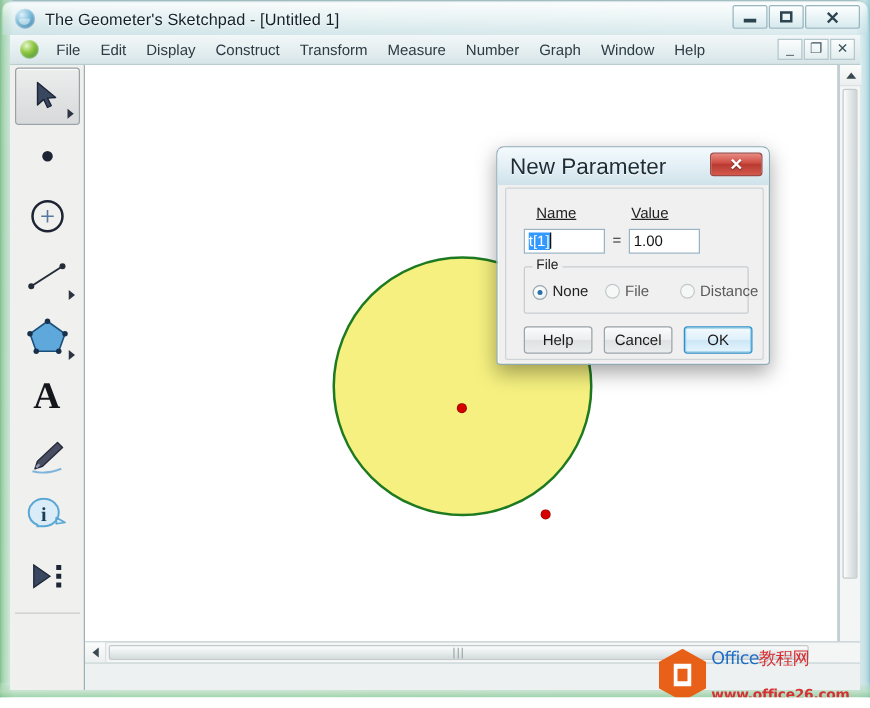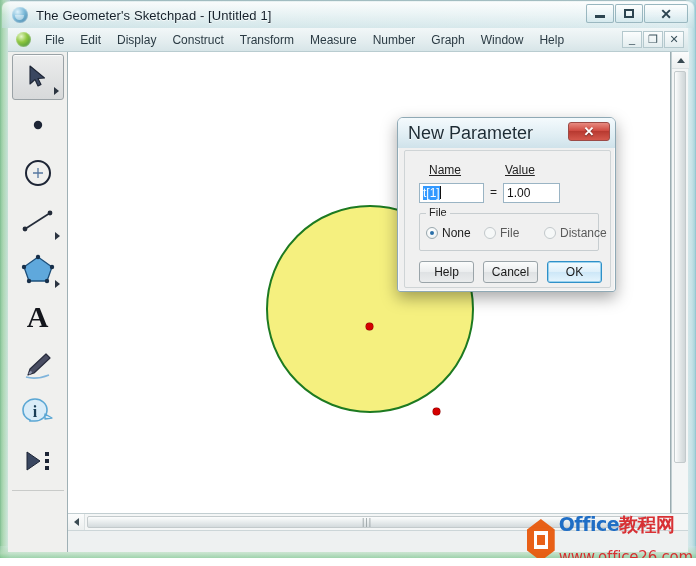--- a/index.html
+++ b/index.html
@@ -432,21 +432,21 @@
   .radio.checked .dot::after {
     content: "";
     position: absolute;
     left: 3px; top: 3px;
     width: 4px; height: 4px;
     border-radius: 50%;
     background: #2a6fa8;
   }
   .radio.dim { color: #5a5a5a; }
   .radio.dim .dot { border-color: #c2c8cb; background: #f6f8f8; }
-  .r-none     { left: 6px; }
+  .r-none     { left: 6px; align-items: flex-end; }
   .r-angle    { left: 64px; }
   .r-distance { left: 124px; }
 
   .btn {
     position: absolute;
     top: 110px;
     height: 22px;
     display: flex; align-items: center; justify-content: center;
     font-size: 12px;
     color: #1a1a1a;
@@ -486,28 +486,28 @@
   }
   .logo-hex .sq::after {
     content: "";
     position: absolute;
     left: 3px; top: 4px;
     width: 8px; height: 10px;
     background: #e8590c;
   }
   .logo-txt { display: flex; flex-direction: column; line-height: 1; }
   .logo-line1 {
-    font-size: 19px; font-weight: bold;
+    font-size: 14px; font-weight: normal;
     font-family: "DejaVu Sans", sans-serif;
     letter-spacing: -0.5px;
   }
   .logo-line1 .en { color: #1668c4; }
   .logo-line1 .cn { color: #d7272b; }
   .logo-line2 {
-    font-size: 15px; font-weight: normal;
+    font-size: 11px; font-weight: bold;
     color: #d7272b;
     font-family: "DejaVu Sans", sans-serif;
     letter-spacing: -0.2px;
     margin-top: 16px;
   }
 </style>
 </head>
 <body>
 
 <div id="app">

